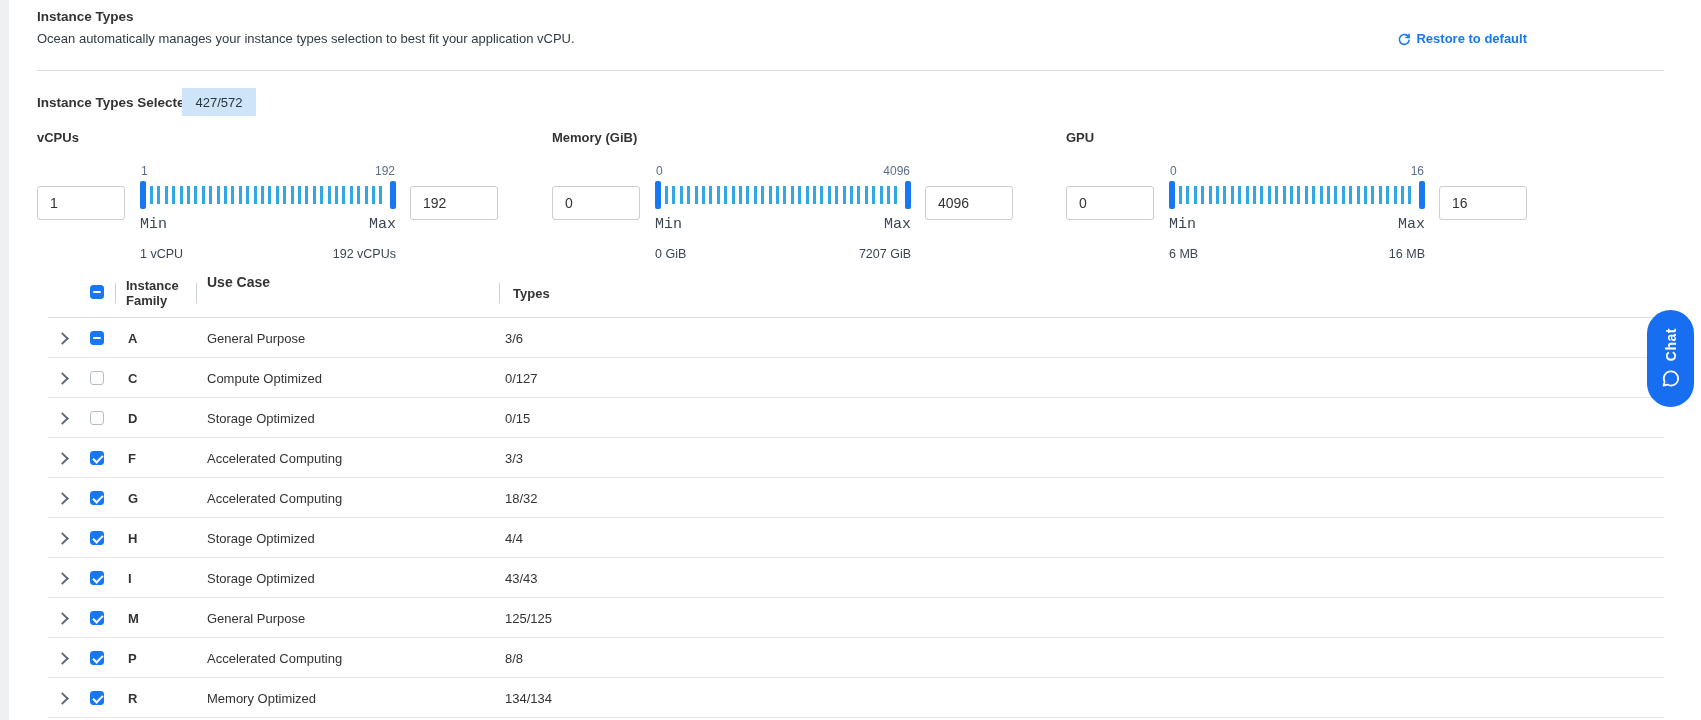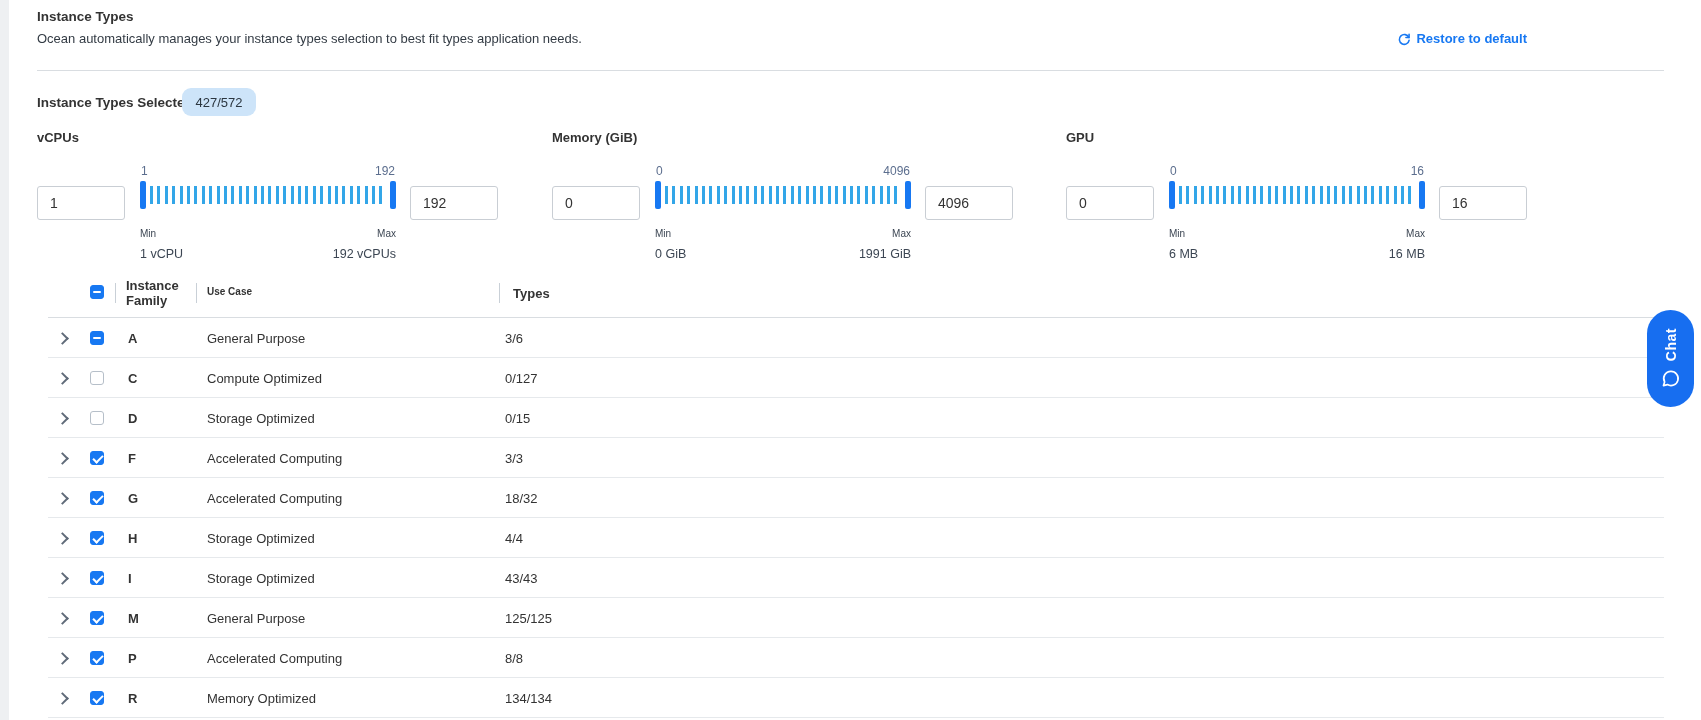--- a/index.html
+++ b/index.html
@@ -11,48 +11,48 @@
   .page-title{position:absolute;left:37px;top:9px;font-size:13.5px;font-weight:700;}
   .desc{position:absolute;left:37px;font-size:13px;color:#333b44;}
   .desc.l1{top:31px;} .desc.l2{top:49px;}
   .restore{position:absolute;right:174px;top:31px;display:flex;align-items:center;gap:5px;
            color:#1778f2;font-size:13px;font-weight:700;cursor:pointer;white-space:nowrap;}
   .top-divider{position:absolute;left:37px;right:37px;top:70px;height:1px;background:#d9dde1;}
 
   
   .summary-label{position:absolute;left:37px;top:95px;font-size:13.5px;font-weight:700;}
   .badge{position:absolute;left:182px;top:88px;width:74px;height:28px;background:#cde4f9;
-         border-radius:9px;display:flex;align-items:center;justify-content:center;font-size:13px;color:#2b3640;}
+         border-radius:0;display:flex;align-items:center;justify-content:center;font-size:13px;color:#2b3640;}
 
   
   .slider-col{position:absolute;top:130px;width:462px;height:136px;}
   .col-vcpus{left:37px;} .col-memory{left:552px;} .col-gpu{left:1066px;}
   .slider-label{position:absolute;left:0;top:0;font-size:13px;font-weight:700;}
   .num-input{position:absolute;top:56px;width:88px;height:34px;box-sizing:border-box;
              border:1px solid #c9ced4;border-radius:3px;padding:0 12px;font-size:14px;
              font-family:"Liberation Sans",sans-serif;color:#333;background:#fff;}
   .num-input.min{left:0;} .num-input.max{left:373px;}
   .slider-zone{position:absolute;left:103px;top:0;width:256px;height:136px;}
   .scale{position:absolute;top:34px;font-size:12px;color:#5c6e8e;}
   .scale.min{left:1px;} .scale.max{right:1px;}
   .track{position:absolute;left:0;top:51px;width:100%;height:28px;}
   .handle{position:absolute;top:0;width:6px;height:28px;background:#1778f2;border-radius:2px;cursor:pointer;}
   .handle.min{left:0;} .handle.max{right:0;}
   .ticks{position:absolute;left:10px;right:10px;top:5px;height:18px;
          background:repeating-linear-gradient(to right,#33a6e8 0px,#33a6e8 3px,transparent 3px,transparent 7.4px);}
-  .minmax{position:absolute;top:98px;font-size:10px;color:#3c4653;}
+  .minmax{position:absolute;top:86px;font-size:15px;color:#3c4653;font-family:Liberation Mono, monospace;}
   .mmvalue{position:absolute;top:117px;font-size:12.5px;color:#3c4653;}
   .minmax.min,.mmvalue.min{left:0;} .minmax.max,.mmvalue.max{right:0;text-align:right;}
 
   
   .table-header{position:absolute;left:0;top:256px;width:100%;height:62px;}
   .th-border{position:absolute;left:48px;right:37px;bottom:0;height:1px;background:#d9dde1;}
   .th-cb{position:absolute;left:90px;top:29px;}
   .th-family{position:absolute;left:126px;top:22px;width:64px;font-size:13px;font-weight:700;line-height:15px;}
-  .th-usecase{position:absolute;left:207px;top:30px;font-size:10px;font-weight:700;}
+  .th-usecase{position:absolute;left:207px;top:18px;font-size:14px;font-weight:700;}
   .th-types{position:absolute;left:513px;top:30px;font-size:13px;font-weight:700;}
   .th-pipe{position:absolute;top:27px;width:1px;height:20px;background:#c9d0d7;}
   .pipe1{left:115px;} .pipe2{left:196px;} .pipe3{left:499px;}
 
   .table-body{position:absolute;left:0;top:318px;width:100%;}
   .trow{position:relative;height:40px;}
   .row-border{position:absolute;left:48px;right:37px;bottom:0;height:1px;background:#e6e9ec;}
   .chev{position:absolute;left:58px;top:16px;width:7px;height:7px;
         border-top:2px solid #606b79;border-right:2px solid #606b79;transform:rotate(45deg);cursor:pointer;}
   .cb{width:14px;height:14px;border-radius:3px;border:1px solid #b6bfc9;background:#fff;
@@ -74,21 +74,21 @@
   .chat-label{writing-mode:vertical-rl;transform:rotate(180deg);color:#fff;font-size:14px;
               font-weight:700;letter-spacing:.5px;}
 </style>
 </head>
 <body>
 
 <div class="page">
   <div class="left-strip"></div>
 
   <div class="page-title">Instance Types</div>
-  <div class="desc l1">Ocean automatically manages your instance types selection to best fit types application needs.</div>
+  <div class="desc l1">Ocean automatically manages your instance types selection to best fit your application vCPU.</div>
   <div class="restore">
     <svg width="14" height="14" viewBox="0 0 16 16" fill="none" stroke="currentColor" stroke-width="1.8" stroke-linecap="round">
       <path d="M13.8 2.6v3.6h-3.6"></path>
       <path d="M13.4 6.2A5.6 5.6 0 1 0 13.8 9.5"></path>
     </svg>
     <span>Restore to default</span>
   </div>
   <div class="top-divider"></div>
 
   <div class="summary-label">Instance Types Selected:</div>
@@ -120,21 +120,21 @@
       <div class="scale min">0</div>
       <div class="scale max">4096</div>
       <div class="track">
         <div class="ticks"></div>
         <div class="handle min"></div>
         <div class="handle max"></div>
       </div>
       <div class="minmax min">Min</div>
       <div class="minmax max">Max</div>
       <div class="mmvalue min">0 GiB</div>
-      <div class="mmvalue max">1991 GiB</div>
+      <div class="mmvalue max">7207 GiB</div>
     </div>
     <input class="num-input max" value="4096" style="">
   </div>
 
   <div class="slider-col col-gpu">
     <div class="slider-label">GPU</div>
     <input class="num-input min" value="0" style="">
     <div class="slider-zone">
       <div class="scale min">0</div>
       <div class="scale max">16</div>

